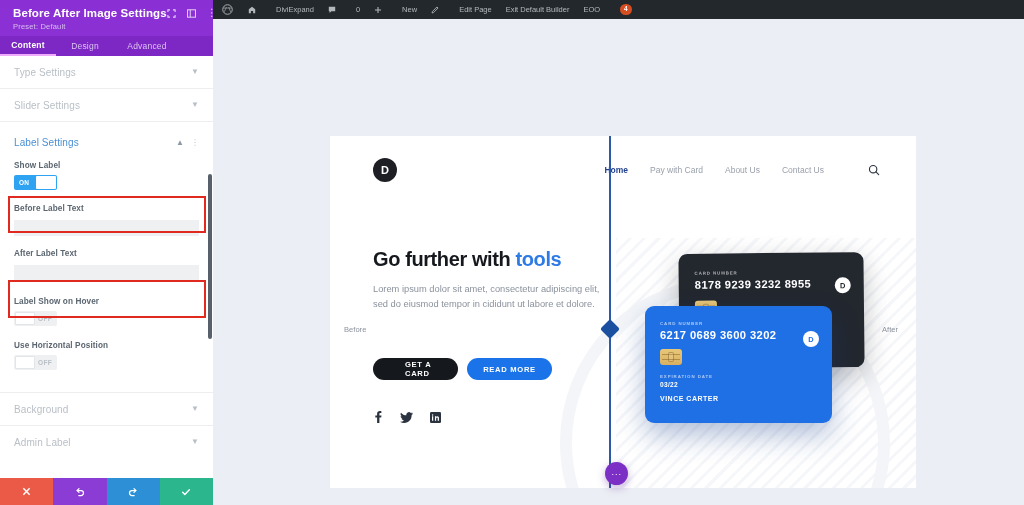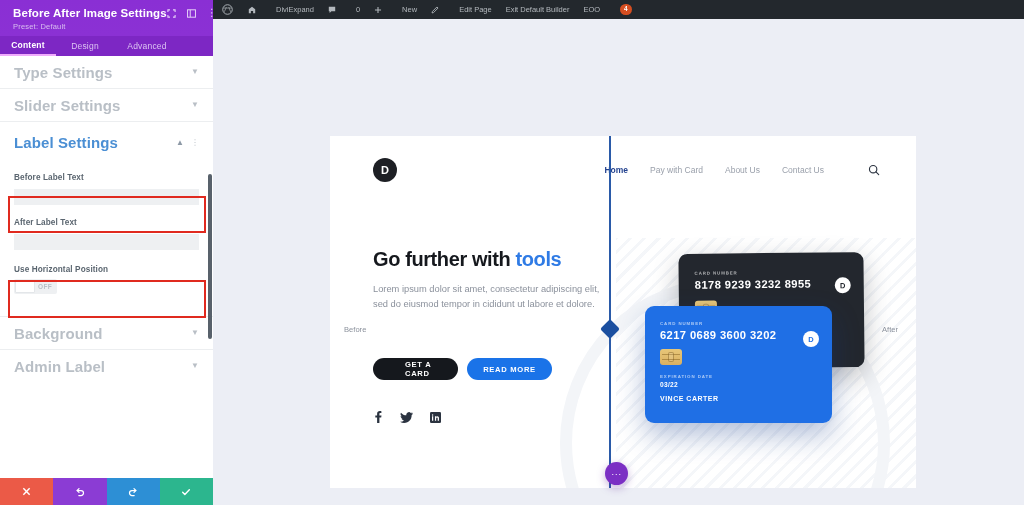--- a/index.html
+++ b/index.html
@@ -51,21 +51,21 @@
   .ptab.active { color: #ffffff; font-weight: bold; border-bottom: 2px solid #f0abfc; }
 
   .panel-body {
     flex: 1; position: relative; overflow: hidden; background: #fff;
   }
   .sect {
     padding: 0 14px; border-bottom: 1px solid #eceef0;
     height: 33px; display: flex; align-items: center; justify-content: space-between;
     cursor: pointer;
   }
-  .sect-title { font-size: 15px; color: #b9bfc6; letter-spacing: .1px; font-weight: bold; }
+  .sect-title { font-size: 10px; color: #b9bfc6; letter-spacing: .1px; }
   .sect-title.open { color: #4b8fd4; }
   .chev { color: #b9bfc6; font-size: 8px; line-height: 1; }
   .chev.up { color: #8d99a6; }
   .sect-right { display: flex; align-items: center; gap: 7px; }
   .dots-v { color: #b9bfc6; font-size: 8px; letter-spacing: 0; }
 
   .field { padding: 8px 14px 0 14px; }
   .field-label { font-size: 8.2px; color: #5b6670; font-weight: bold; letter-spacing: .1px; margin-bottom: 5px; }
   .field-input {
     height: 16px; background: #eef0f2; border: none; width: 100%;
@@ -294,31 +294,45 @@
       </div>
 
       <div class="sect" style="border-bottom:none;margin-top:4px;">
         <span class="sect-title open">Label Settings</span>
         <span class="sect-right">
           <span class="chev up">▲</span>
           <span class="dots-v">⋮</span>
         </span>
       </div>
 
+      <div class="field" style="padding-top:2px;">
+        <div class="field-label">Show Label</div>
+        <div class="toggle on">
+          <span class="t-label">ON</span>
+          <span class="knob"></span>
+        </div>
+      </div>
 
       <div class="field" style="padding-top:14px;">
         <div class="field-label">Before Label Text</div>
         <input class="field-input" type="text" value="" style="">
       </div>
 
       <div class="field" style="padding-top:13px;">
         <div class="field-label">After Label Text</div>
         <input class="field-input" type="text" value="" style="">
       </div>
 
+      <div class="field" style="padding-top:16px;">
+        <div class="field-label">Label Show on Hover</div>
+        <div class="toggle off">
+          <span class="t-label">OFF</span>
+          <span class="knob"></span>
+        </div>
+      </div>
 
       <div class="field" style="padding-top:15px;">
         <div class="field-label">Use Horizontal Position</div>
         <div class="toggle off">
           <span class="t-label">OFF</span>
           <span class="knob"></span>
         </div>
       </div>
 
       <div class="sect" style="margin-top:22px;border-top:1px solid #eceef0;border-bottom:none;">

